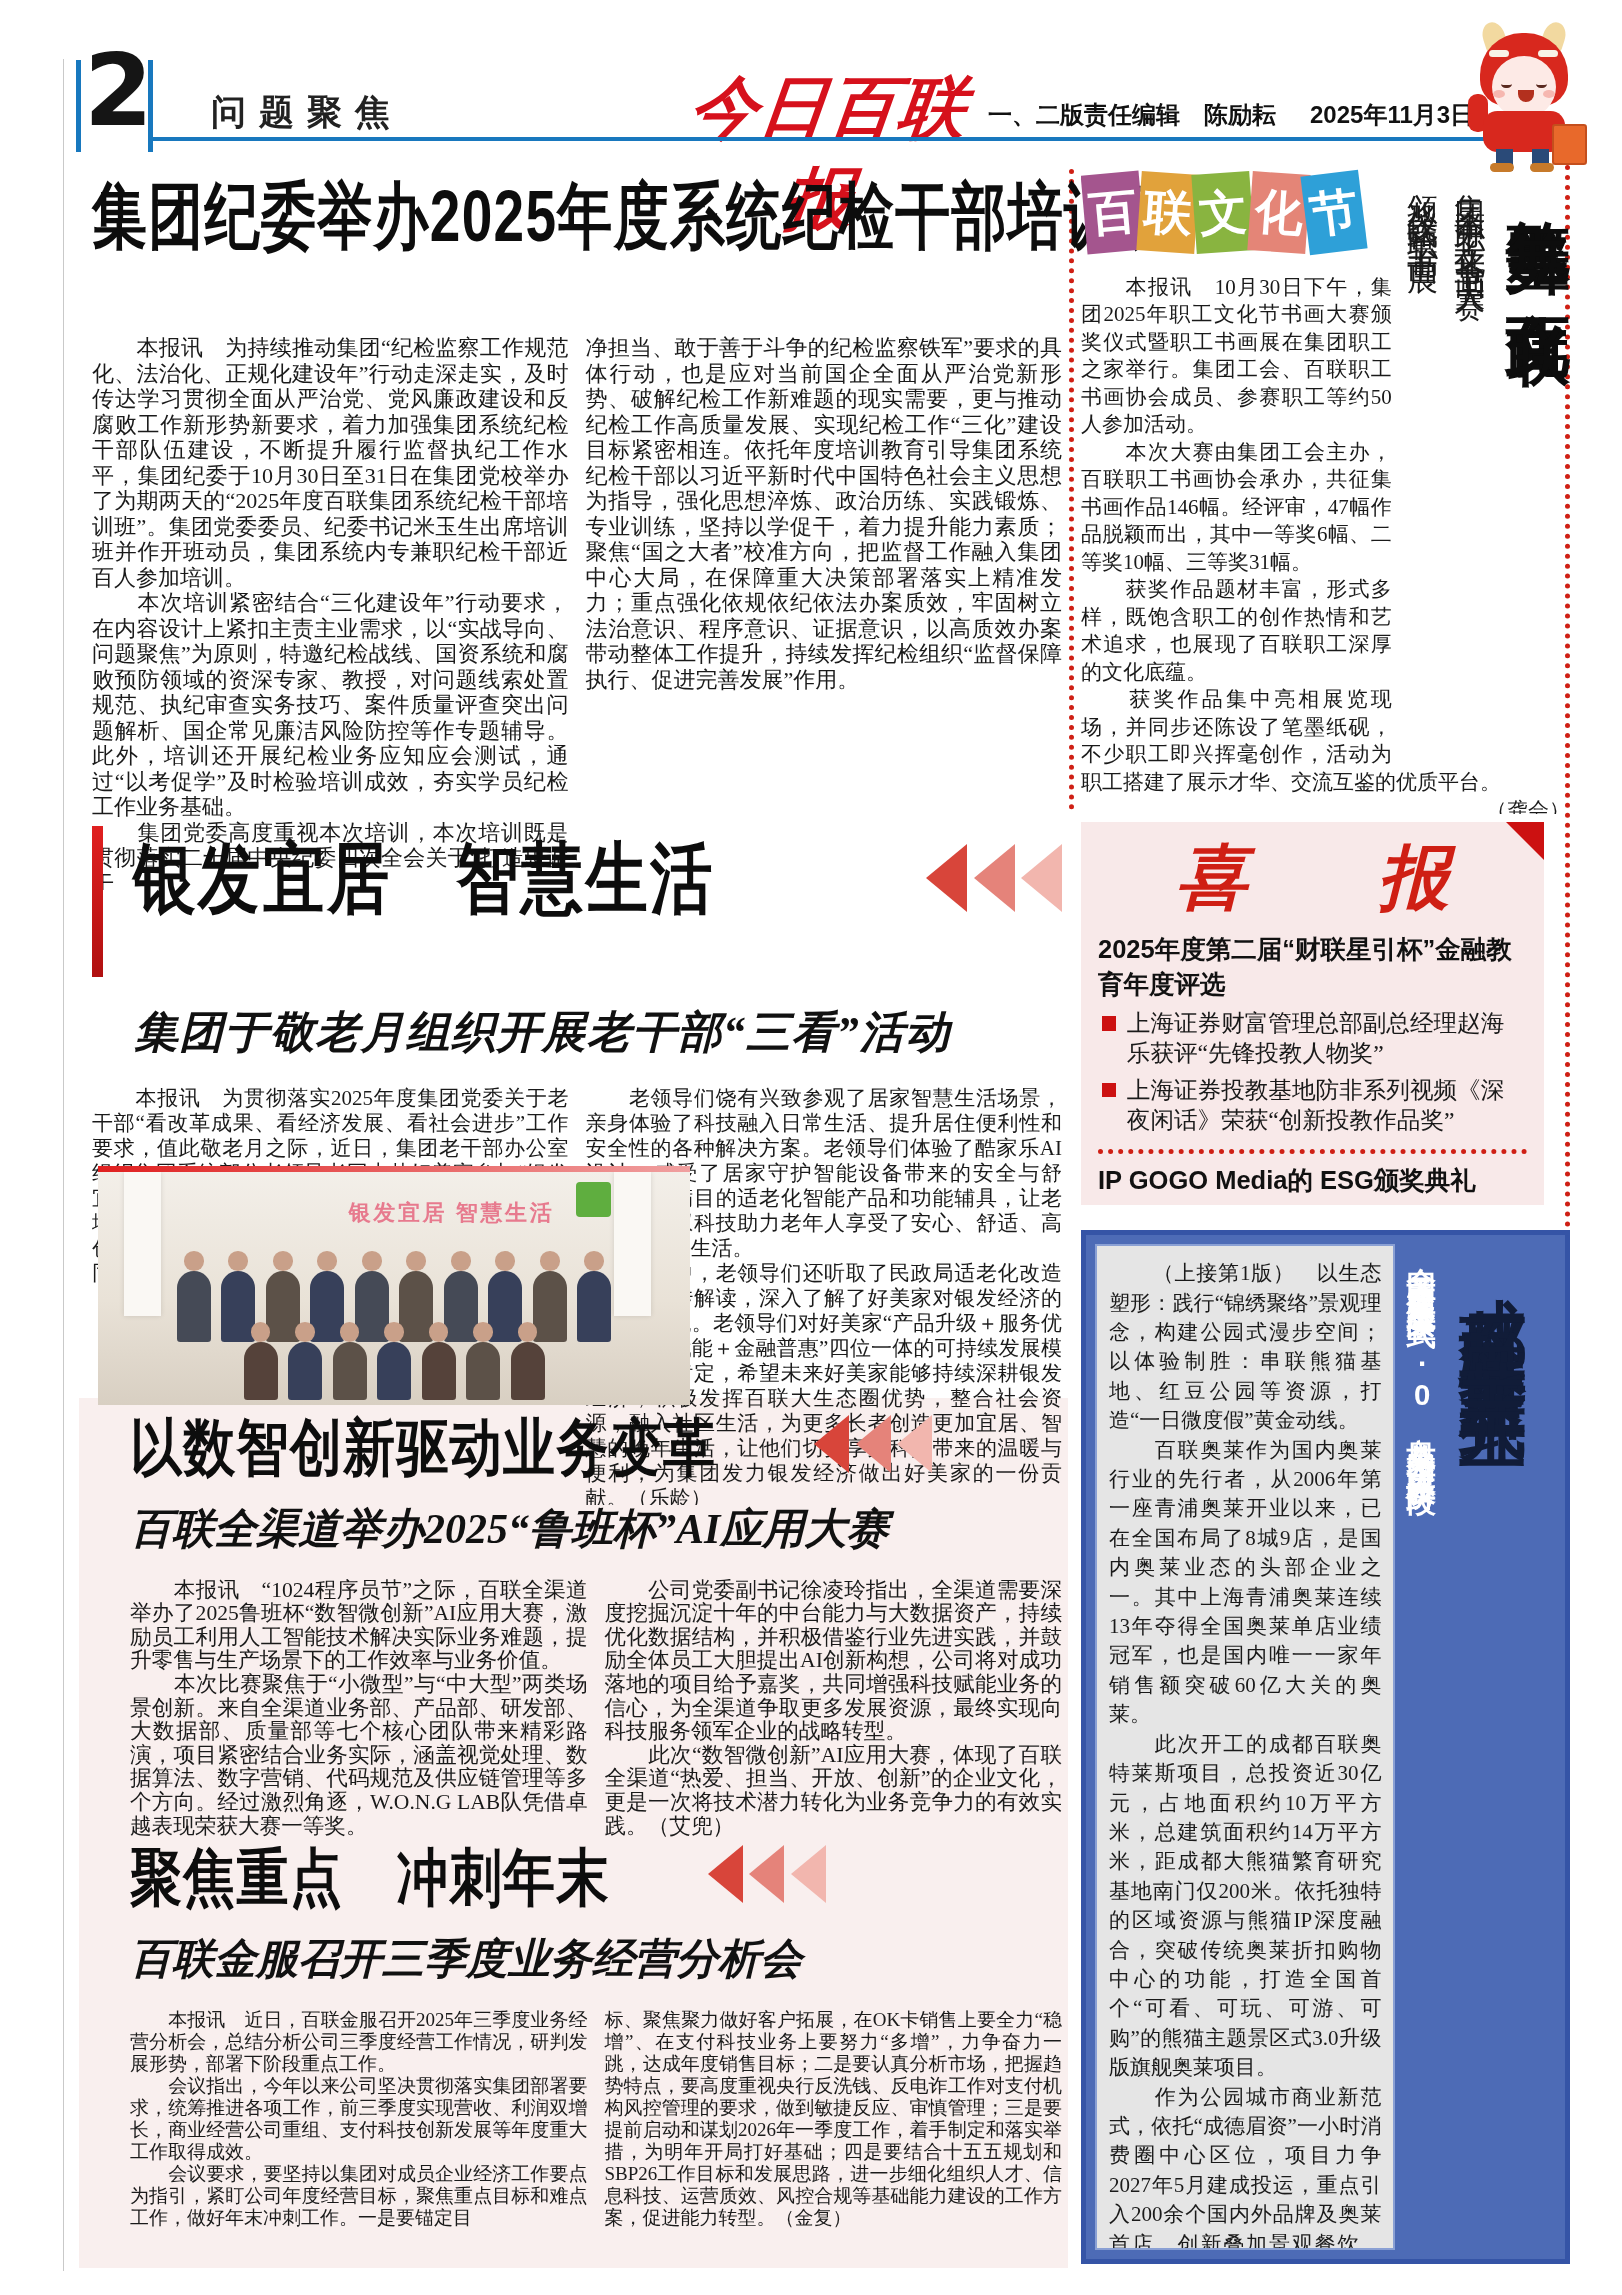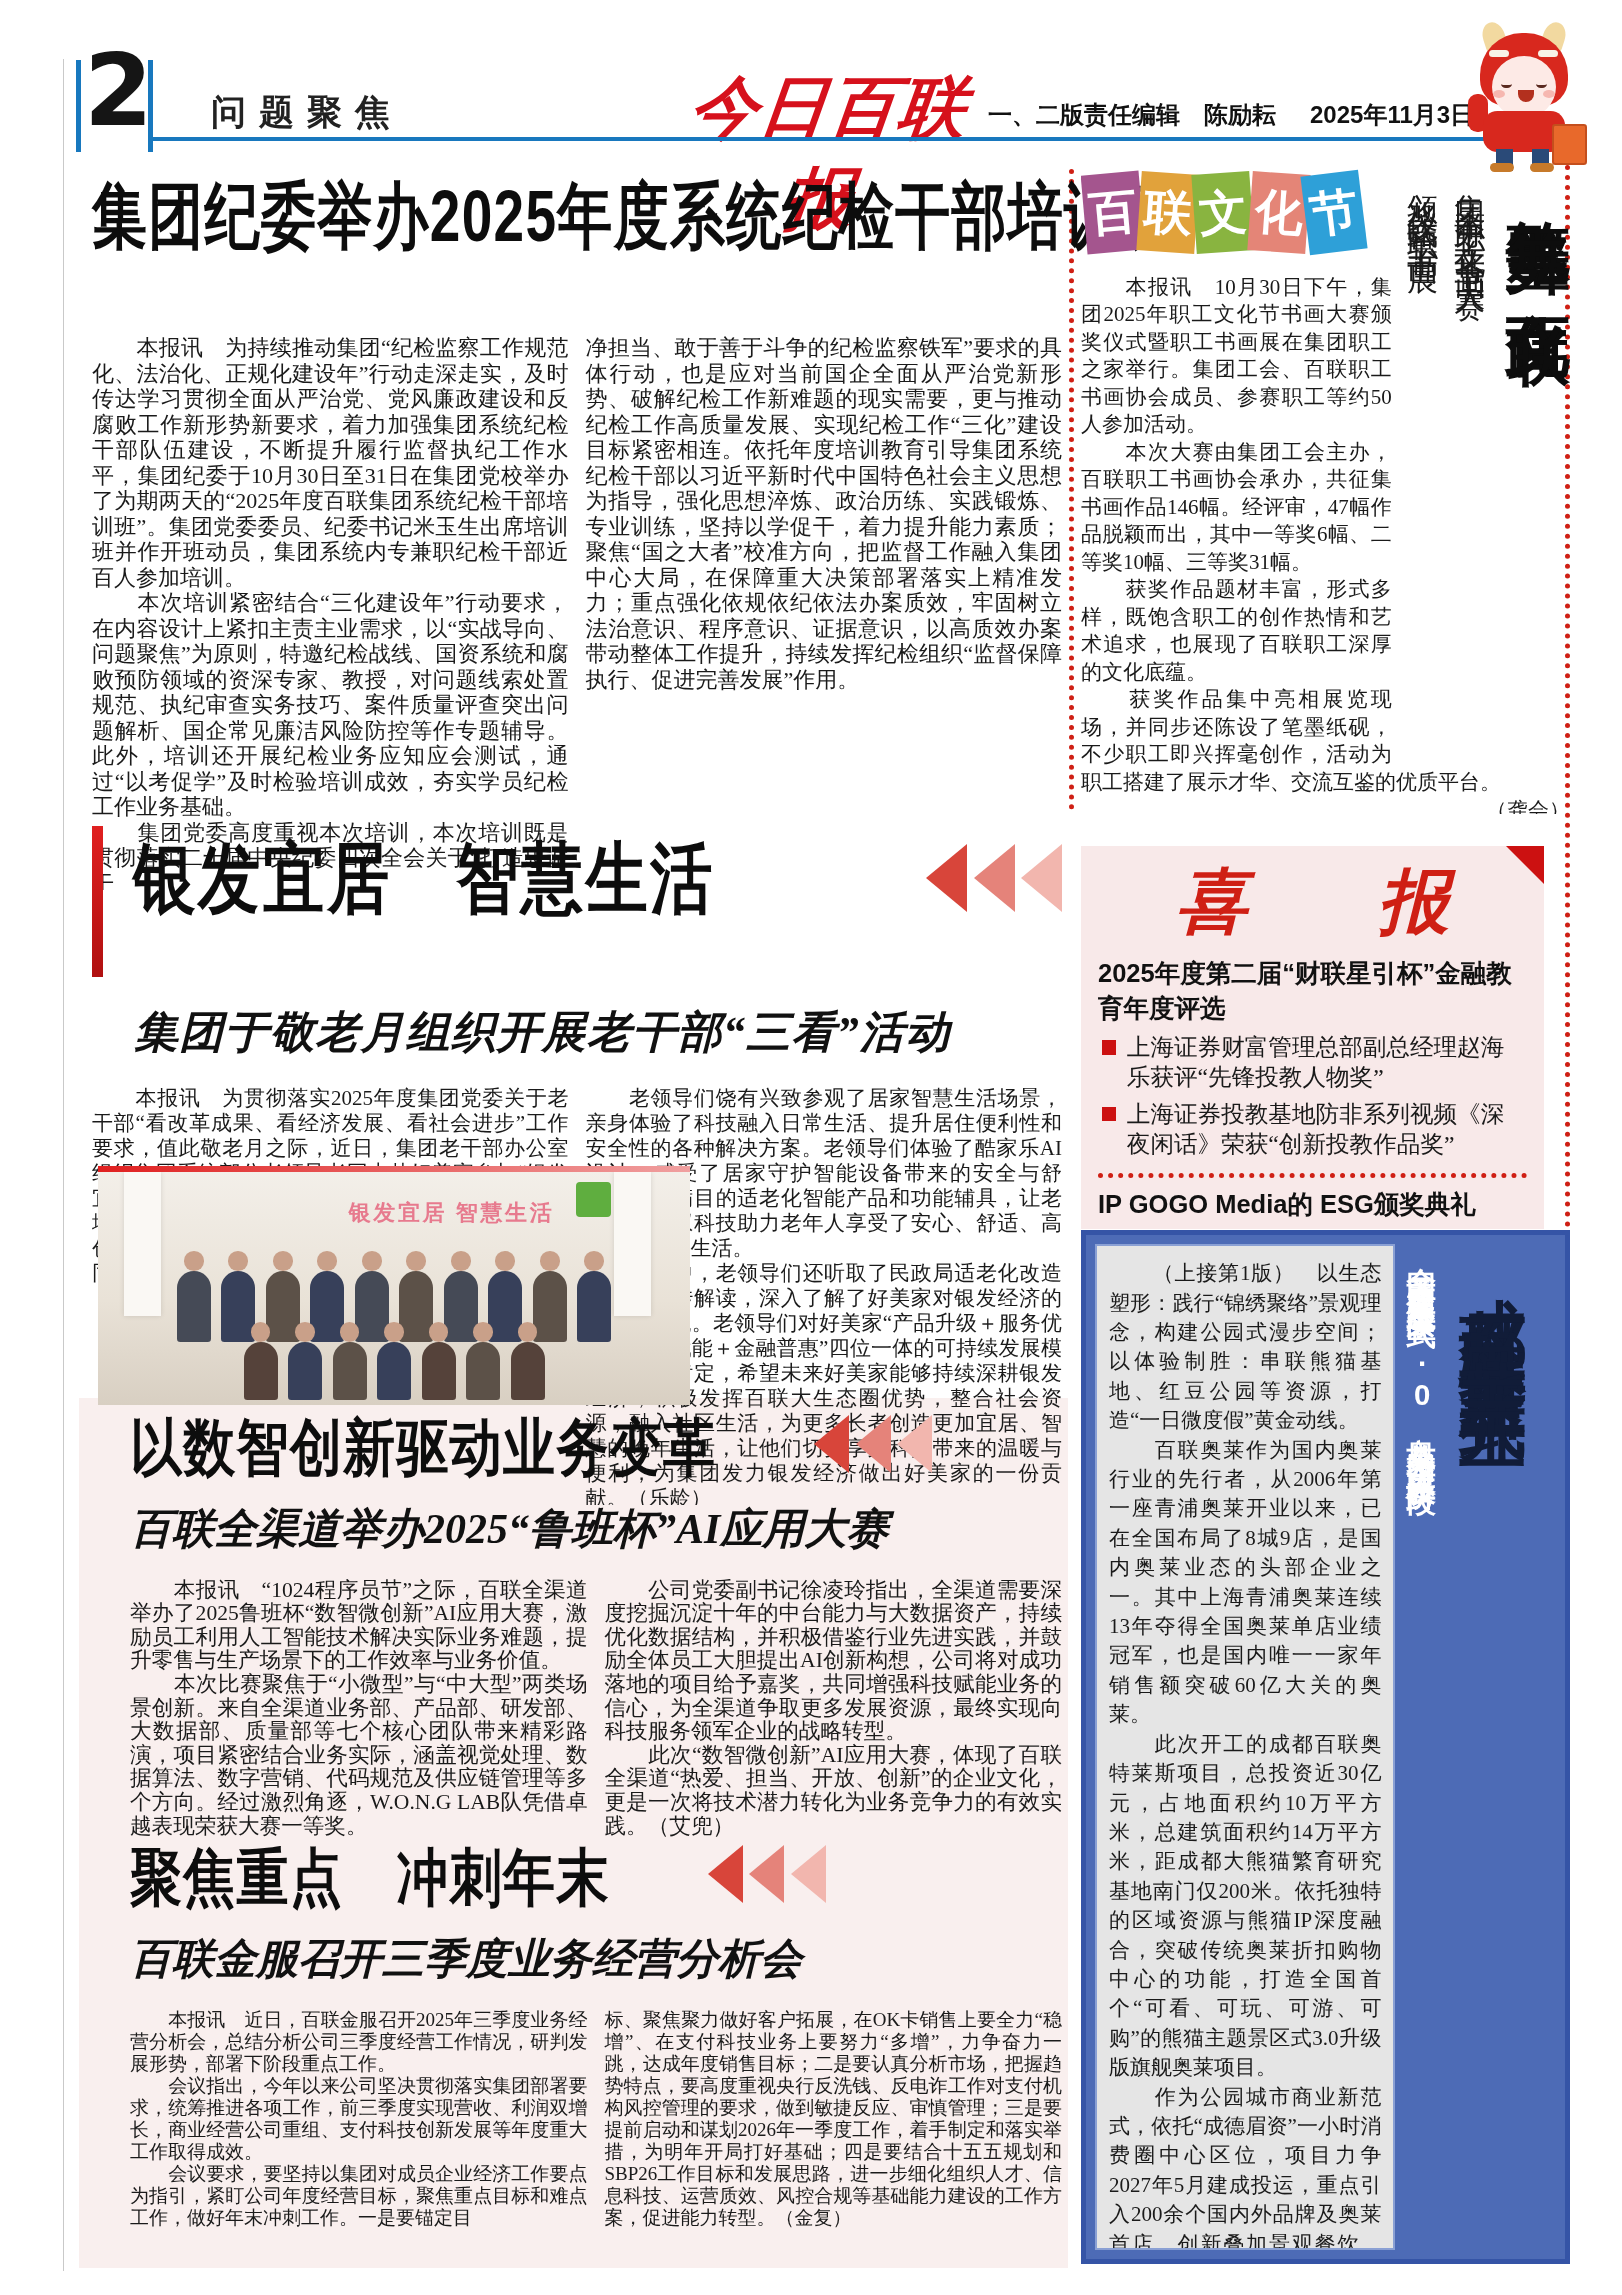--- a/index.html
+++ b/index.html
@@ -55,21 +55,21 @@
   .festival-label{display:flex;margin:3.9px 0 22px 2.6px;}
   .tile{width:58px;height:79px;margin-right:-2.6px;display:flex;align-items:center;justify-content:center;font-family:"Liberation Sans",sans-serif;font-weight:900;font-size:48px;color:#fff;}
   .tile0{background:#a4558e;transform:rotate(-5deg);}
   .tile1{background:#e1a23b;transform:rotate(4deg);}
   .tile2{background:#89b440;transform:rotate(-4deg);}
   .tile3{background:#e48577;transform:rotate(4deg);}
   .tile4{background:#2ea0d8;transform:rotate(-7deg);}
   .art-callig .paras{font-size:21px;line-height:27.5px;}
   .sig{text-align:right;font-size:21px;}
   
-  .xibao{left:1081px;top:846px;width:463px;height:383px;background:#f8e9e9;overflow:hidden;padding:11.8px 17px;box-sizing:border-box;}
+  .xibao{left:1081px;top:822px;width:463px;height:383px;background:#f8e9e9;overflow:hidden;padding:11.8px 17px;box-sizing:border-box;}
   .xibao-corner{position:absolute;right:0;top:0;width:0;height:0;border-top:38px solid #cc1111;border-left:38px solid transparent;}
   .xibao-title{text-align:center;font-size:71px;font-weight:bold;font-style:italic;color:#cf1f14;letter-spacing:30px;line-height:1.25;text-indent:30px;}
   .xb-h{font-family:"Liberation Sans",sans-serif;font-weight:bold;font-size:25.5px;color:#111;margin-top:9.2px;}
   .xb-item{display:flex;margin-top:6.5px;font-size:23.6px;line-height:30px;}
   .xb-sq{flex:0 0 14.4px;height:14.4px;background:#cc1111;margin:7.9px 10.5px 0 3.9px;}
   .xb-div{border-top:5.2px dotted #cf1f14;margin:14.4px 0 6.5px 0;height:0;}
   
   .chengdu{left:1081px;top:1230px;width:489px;height:1034px;background:#4d6bb6;border:5.2px solid #3554a6;box-sizing:border-box;padding:9.2px;display:flex;gap:6.5px;}
   .cd-white{flex:0 0 300px;background:#e5e5e5;border:2.6px solid #8aa0d4;box-sizing:border-box;padding:13px 11.8px;font-size:21px;line-height:29.4px;overflow:hidden;}
   .cd-sub{writing-mode:vertical-rl;text-orientation:upright;font-family:"Liberation Sans",sans-serif;font-weight:bold;font-size:29.4px;letter-spacing:5.2px;color:#fff;height:100%;}

